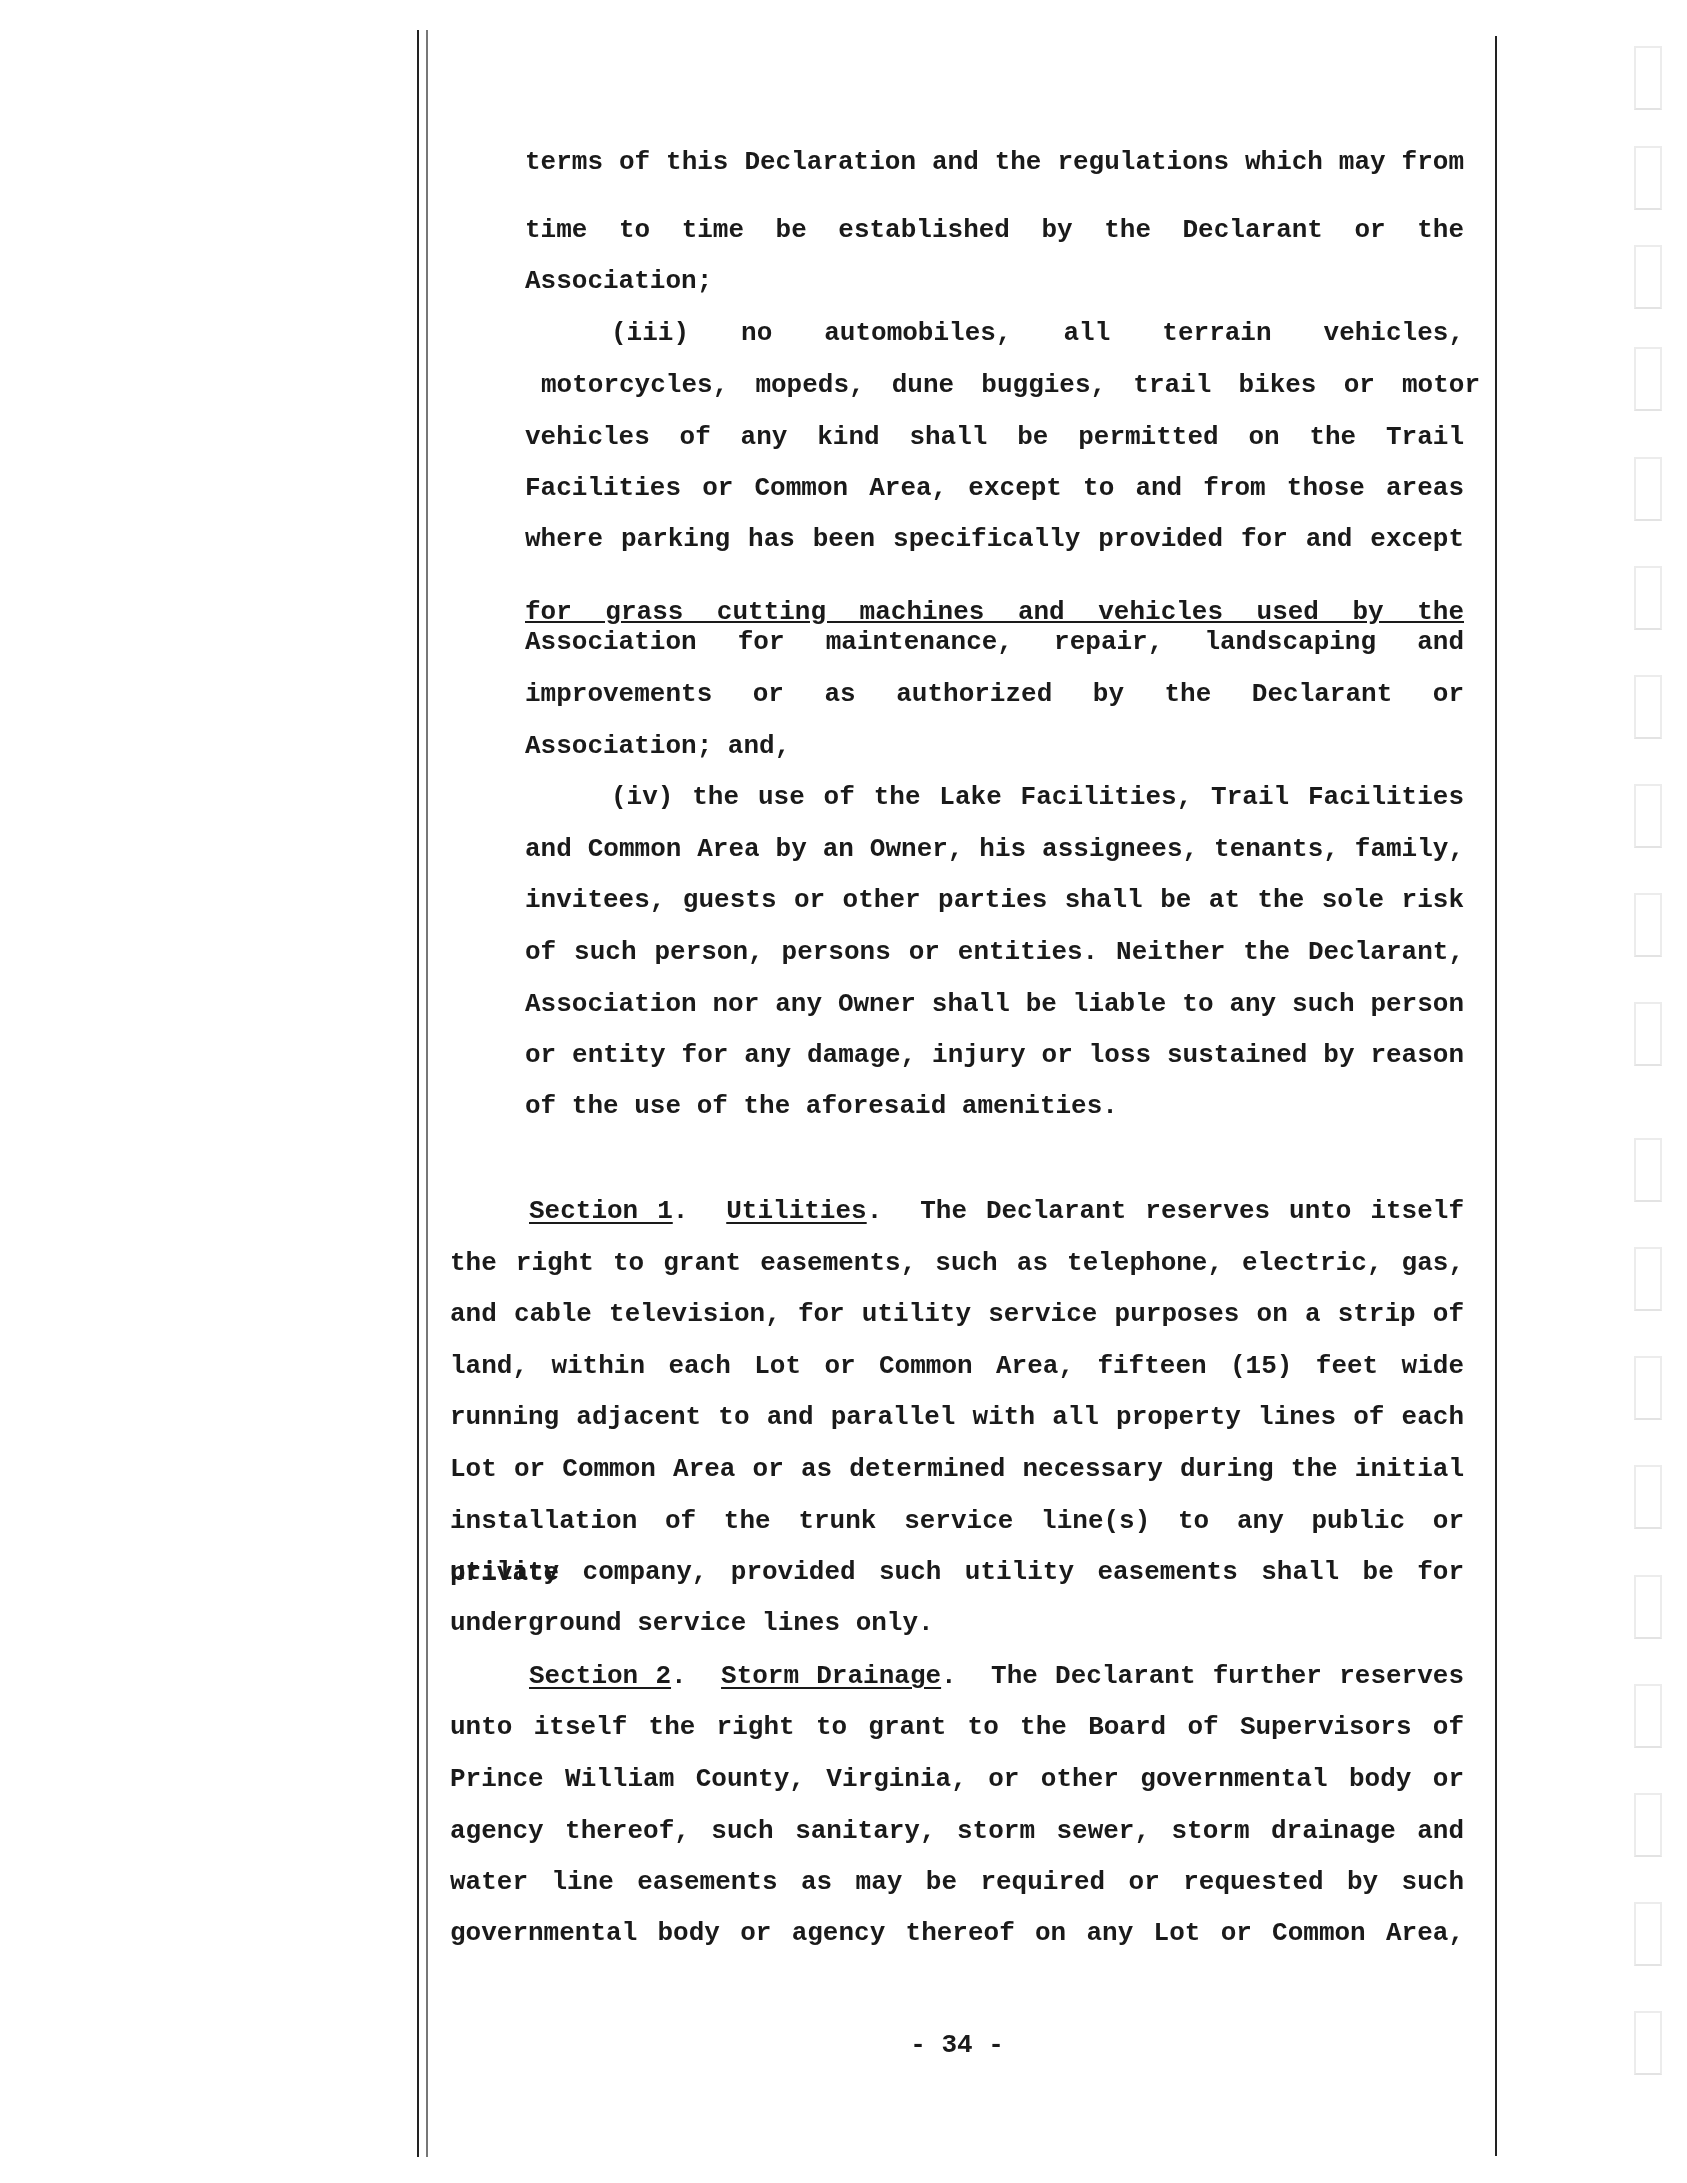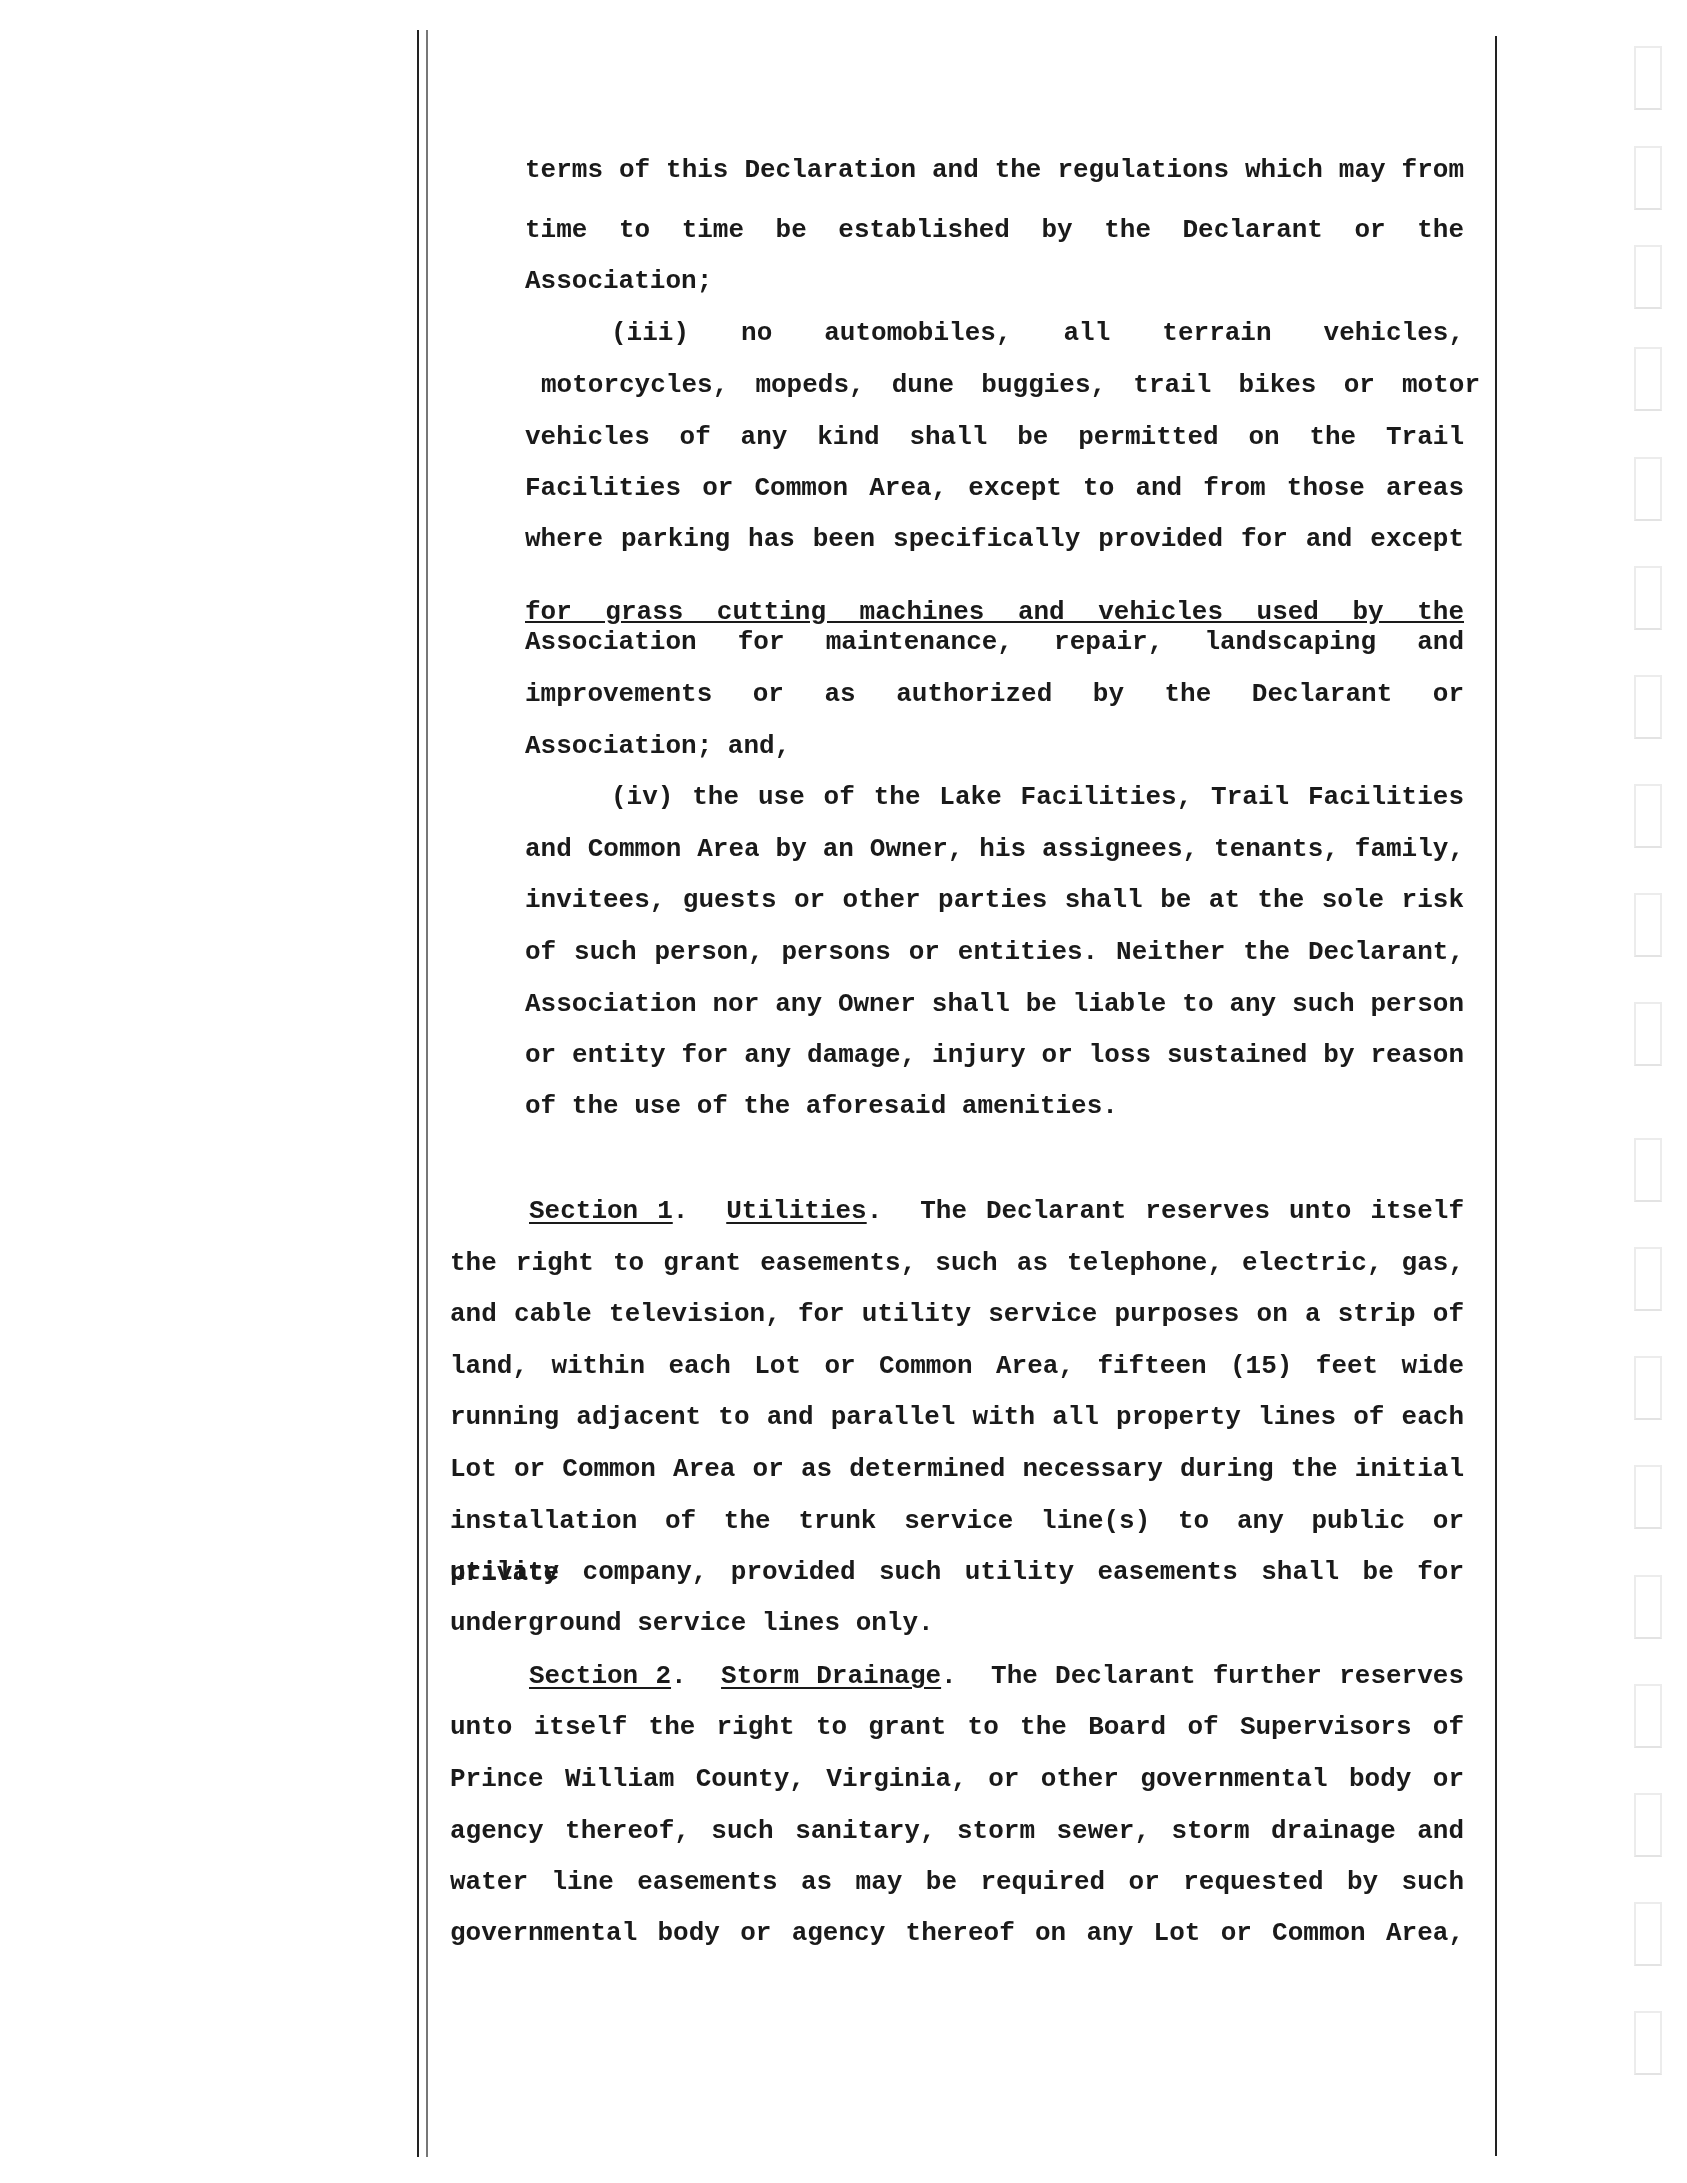--- a/index.html
+++ b/index.html
@@ -58,21 +58,21 @@
     <div class="hole" style="top:1356px;"></div>
     <div class="hole" style="top:1465px;"></div>
     <div class="hole" style="top:1575px;"></div>
     <div class="hole" style="top:1684px;"></div>
     <div class="hole" style="top:1793px;"></div>
     <div class="hole" style="top:1902px;"></div>
     <div class="hole" style="top:2011px;"></div>
   </div>
 
   <div>
-    <div class="line blk-upper" style="top:144px;">
+    <div class="line blk-upper" style="top:136px;">
         <span class="justify-inner">terms of this Declaration and the regulations which may from</span>
       </div>
     <div class="line blk-upper" style="top:204px;">
         <span class="justify-inner">time to time be established by the Declarant or the</span>
       </div>
     <div class="line blk-upper left" style="top:255px;">Association;</div>
   </div>
 
   <div>
     <div class="line blk-upper indent" style="top:307px;">
@@ -171,15 +171,16 @@
         <span class="justify-inner">agency thereof, such sanitary, storm sewer, storm drainage and</span>
       </div>
     <div class="line blk-lower" style="top:1856px;">
         <span class="justify-inner">water line easements as may be required or requested by such</span>
       </div>
     <div class="line blk-lower" style="top:1907px;">
         <span class="justify-inner">governmental body or agency thereof on any Lot or Common Area,</span>
       </div>
   </div>
 
+  <div class="line pageno center" style="top:2019px;">- 34 -</div>
 
 </div>
 
 
 </body></html>

